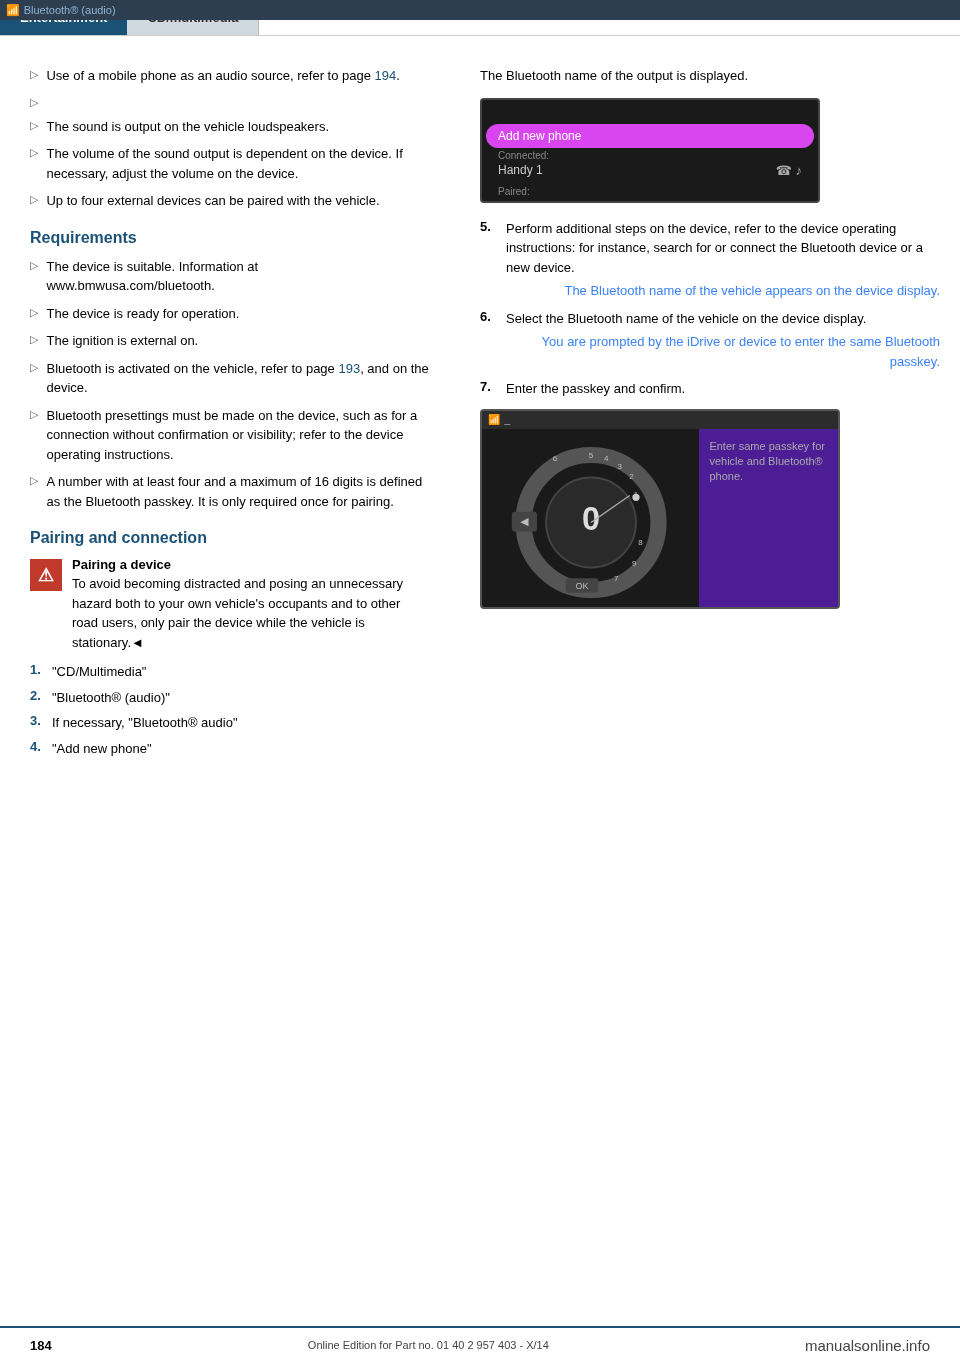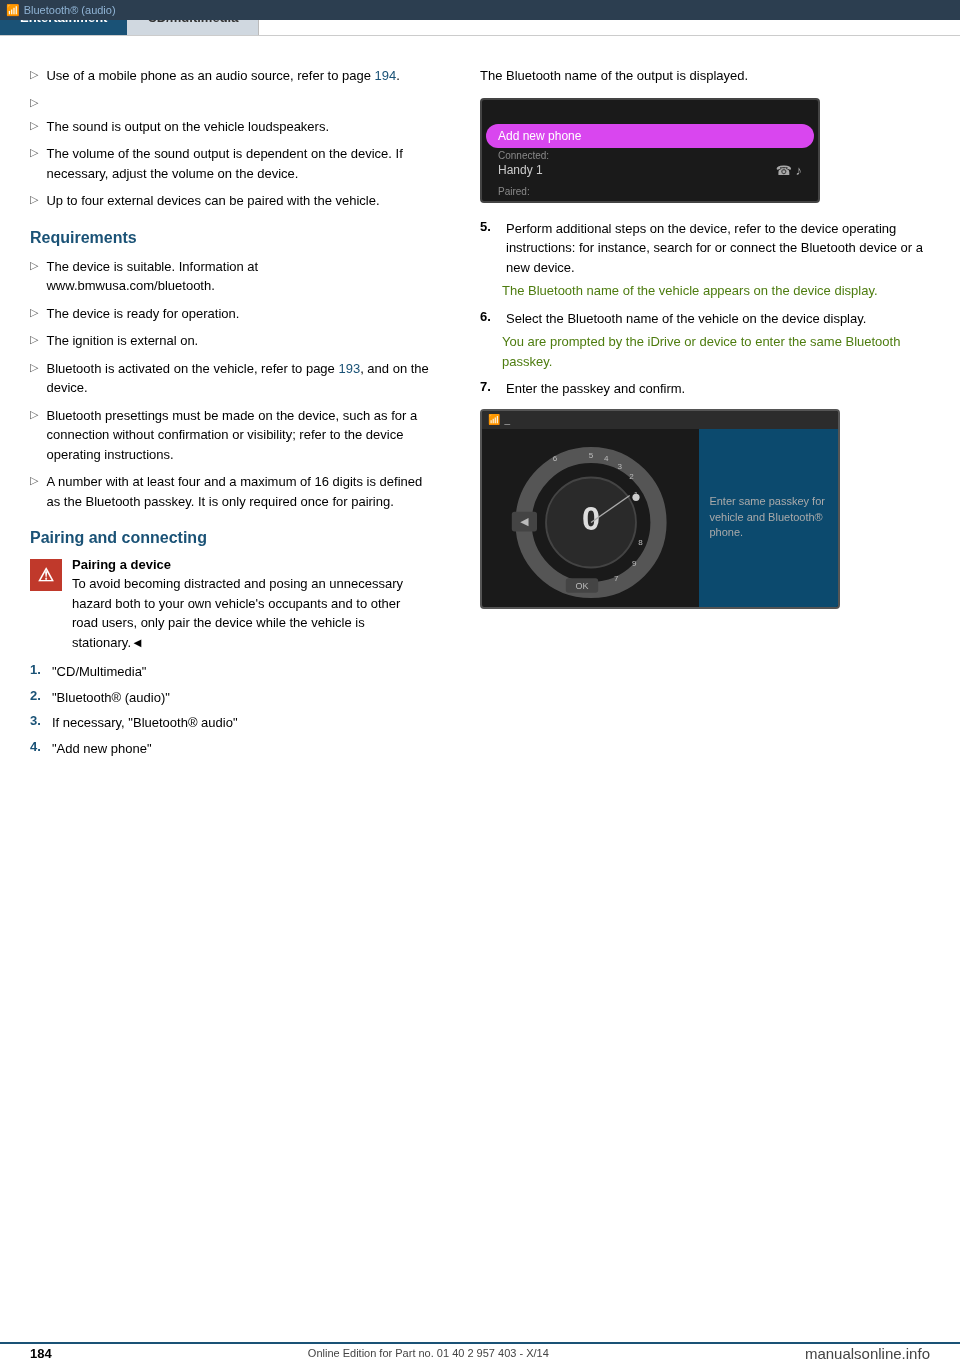--- a/index.html
+++ b/index.html
@@ -139,21 +139,21 @@
       color: #1a5276;
       text-decoration: none;
     }
 
     
     .footer {
       position: absolute;
       bottom: 0;
       left: 0;
       right: 0;
-      height: 20px;
+      height: 36px;
       display: flex;
       align-items: center;
       justify-content: space-between;
       padding: 0 30px;
       border-top: 2px solid #1a5276;
       font-size: 12px;
     }
     .footer-page {
       font-weight: bold;
       font-size: 13px;
@@ -218,23 +218,22 @@
     }
     .passkey-left {
       width: 220px;
       display: flex;
       align-items: center;
       justify-content: center;
       position: relative;
     }
     .passkey-right {
       width: 140px;
-      background: #0c4a6e;
-      display: flex;
-      align-items: center;
+      background: #4c1d95;
+      display: flex;
       justify-content: center;
       padding: 10px;
     }
     .passkey-right-text {
       font-size: 11px;
       color: #aaa;
       line-height: 1.4;
       text-align: left;
     }
     .dial-svg {
@@ -262,21 +261,22 @@
       font-size: 13px;
       line-height: 1.5;
       margin-bottom: 8px;
     }
 
     .right-step-para {
       font-size: 13px;
       line-height: 1.5;
       margin-left: 22px;
       margin-bottom: 8px;
-      color: #4d7c0f;
+      color: #3b82f6;
+      text-align: right;
     }
   </style>
 </head>
 <body>
 
 <div class="header">
   <div class="header-tab active">
     <span>Entertainment</span>
   </div>
   <div class="header-tab inactive">
@@ -332,21 +332,21 @@
       <div class="bullet-item">
         <span class="bullet-arrow">▷</span>
         <span class="bullet-text">Bluetooth presettings must be made on the device, such as for a connection without confirmation or visibility; refer to the device operating instructions.</span>
       </div>
       <div class="bullet-item">
         <span class="bullet-arrow">▷</span>
         <span class="bullet-text">A number with at least four and a maximum of 16 digits is defined as the Bluetooth passkey. It is only required once for pairing.</span>
       </div>
     </div>
 
-    <div class="section-heading">Pairing and connecting</div>
+    <div class="section-heading">Pairing and connection</div>
 
     <div class="warning-box">
       <div class="warning-icon">
         <div class="warning-icon-inner">⚠</div>
       </div>
       <div>
         <div class="warning-title">Pairing a device</div>
         <div class="warning-body">To avoid becoming distracted and posing an unnecessary hazard both to your own vehicle's occupants and to other road users, only pair the device while the vehicle is stationary.◄</div>
       </div>
     </div>

